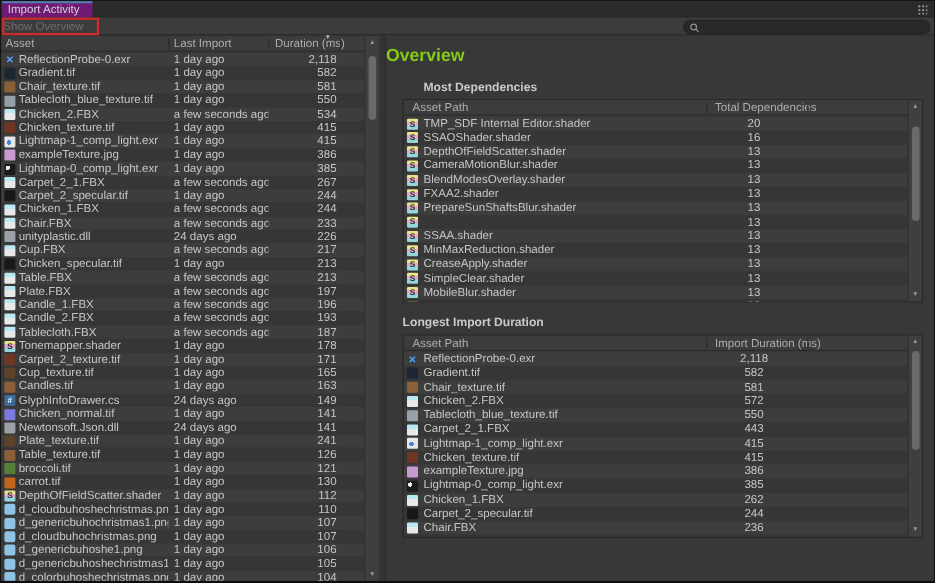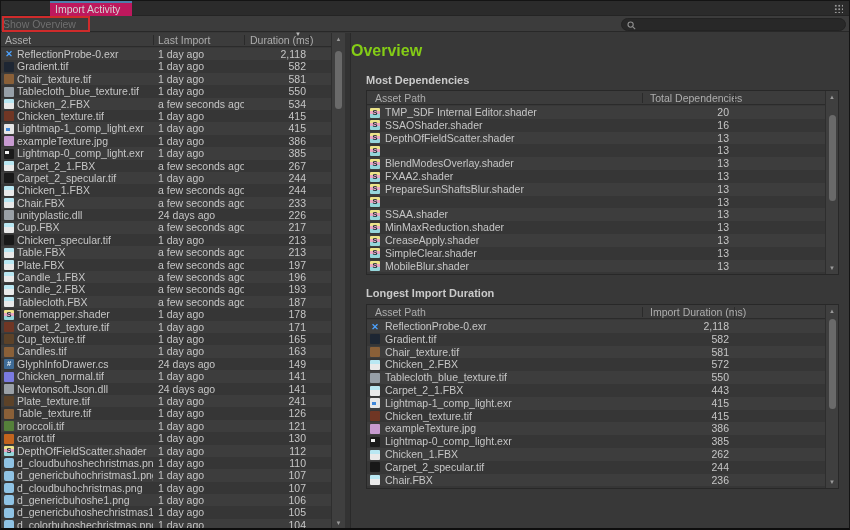--- a/index.html
+++ b/index.html
@@ -6,23 +6,23 @@
   html,body { background:#4a4a4a; }
   body { font-family:"Liberation Sans", sans-serif; }
   .window {
     position:relative; width:850px; height:530px; overflow:hidden;
     background:#383838; border:1px solid #141414; border-bottom:2px solid #0d0d0d;
     color:#c8c8c8;
   }
   
   .tabbar { position:absolute; left:0; top:0; width:100%; height:15px; background:#2b2b2b; border-bottom:1px solid #242424; }
   .tab {
-    position:absolute; left:1px; top:0; width:82px; height:15px; background:#be185d;
+    position:absolute; left:1px; top:0; width:82px; height:15px; background:#701a75;
     border-top:2px solid #4f7dab; font-size:10.5px; color:#d2d2d2;
-    padding-left:5px; line-height:12px;margin-left:48px;
+    padding-left:5px; line-height:12px;
   }
   .pane-menu { position:absolute; right:6px; top:3px; width:9px; height:9px;
     background-image:radial-gradient(#9a9a9a 0.9px, transparent 1px);
     background-size:3.5px 3.5px; cursor:pointer; }
   
   .toolbar { position:absolute; left:0; top:15px; width:100%; height:16px; background:#3c3c3c; border-bottom:1px solid #282828; }
   .btn-show-overview {
     position:absolute; left:2px; top:0px; width:86px; height:16px;
     font-size:10.5px; color:#6f6f6f; line-height:16px; 
   }
@@ -87,33 +87,33 @@
   .lt-rows .c-dur  { position:absolute; right:25px; top:0; text-align:right; line-height:12.4px; }
   
   .sbar { position:absolute; background:#3f3f3f; border-left:1px solid #2e2e2e; }
   .sbar .arr { position:absolute; left:0; width:100%; text-align:center; font-size:6px; color:#9a9a9a; line-height:8px; }
   .sbar .thumb { position:absolute; left:3px; width:7px; background:#6a6a6a; border-radius:3.5px; }
   .lt-sbar { left:330px; top:0px; width:14px; height:496px; }
 
   
   .ov-title { position:absolute; left:0; top:9px; width:100%; font-size:16px; font-weight:700; color:#84cc16; }
   .section-label { position:absolute; left:15px; font-size:11px; font-weight:700; color:#cacaca; }
-  .lbl-most { top:41px; }
+  .lbl-most { top:41px;margin-left:19px; }
   .lbl-long { top:254px; }
   .ov-table { position:absolute; left:15px; width:473px; background:#383838; border:1px solid #282828; overflow:hidden; }
   .t-most { top:57px; height:185px; }
   .t-long { top:271px; height:185px; }
   .ov-table .thead .h-asset { position:absolute; left:8px; top:1px; }
   .ov-table .thead .h-val  { position:absolute; left:283px; top:1px; }
   .ov-table .thead .sep1 { left:275px; } .ov-table .thead .sep2 { left:367px; }
   .ov-table .rows { position:absolute; left:0; top:15px; width:458px; height:169px; overflow:hidden; }
   .ov-table .row { height:12.8px; }
   .ov-table .icon { top:1.6px; }
   .ov-table .c-name { position:absolute; left:18px; top:0; width:255px; overflow:hidden; line-height:12.8px; }
-  .ov-table .c-val  { position:absolute; left:275px; top:0; width:87px; text-align:right; line-height:12.8px; }
+  .ov-table .c-val  { position:absolute; left:275px; top:0; width:87px; text-align:center; line-height:12.8px; }
   .ov-sbar { right:0px; top:0px; width:13px; height:183px; }
   .mag-svg { display:block; }
 </style>
 </head>
 <body>
 
 <div class="window">
 
   <div class="tabbar">
     <div class="tab">Import Activity</div>
@@ -458,20 +458,21 @@
           </div>
 
           <div class="row">
             <span class="icon ic-shader">S</span>
             <span class="c-name">DepthOfFieldScatter.shader</span>
             <span class="c-val">13</span>
           </div>
 
           <div class="row">
             <span class="icon ic-shader">S</span>
+            <span class="c-name">CameraMotionBlur.shader</span>
             <span class="c-val">13</span>
           </div>
 
           <div class="row">
             <span class="icon ic-shader">S</span>
             <span class="c-name">BlendModesOverlay.shader</span>
             <span class="c-val">13</span>
           </div>
 
           <div class="row">

